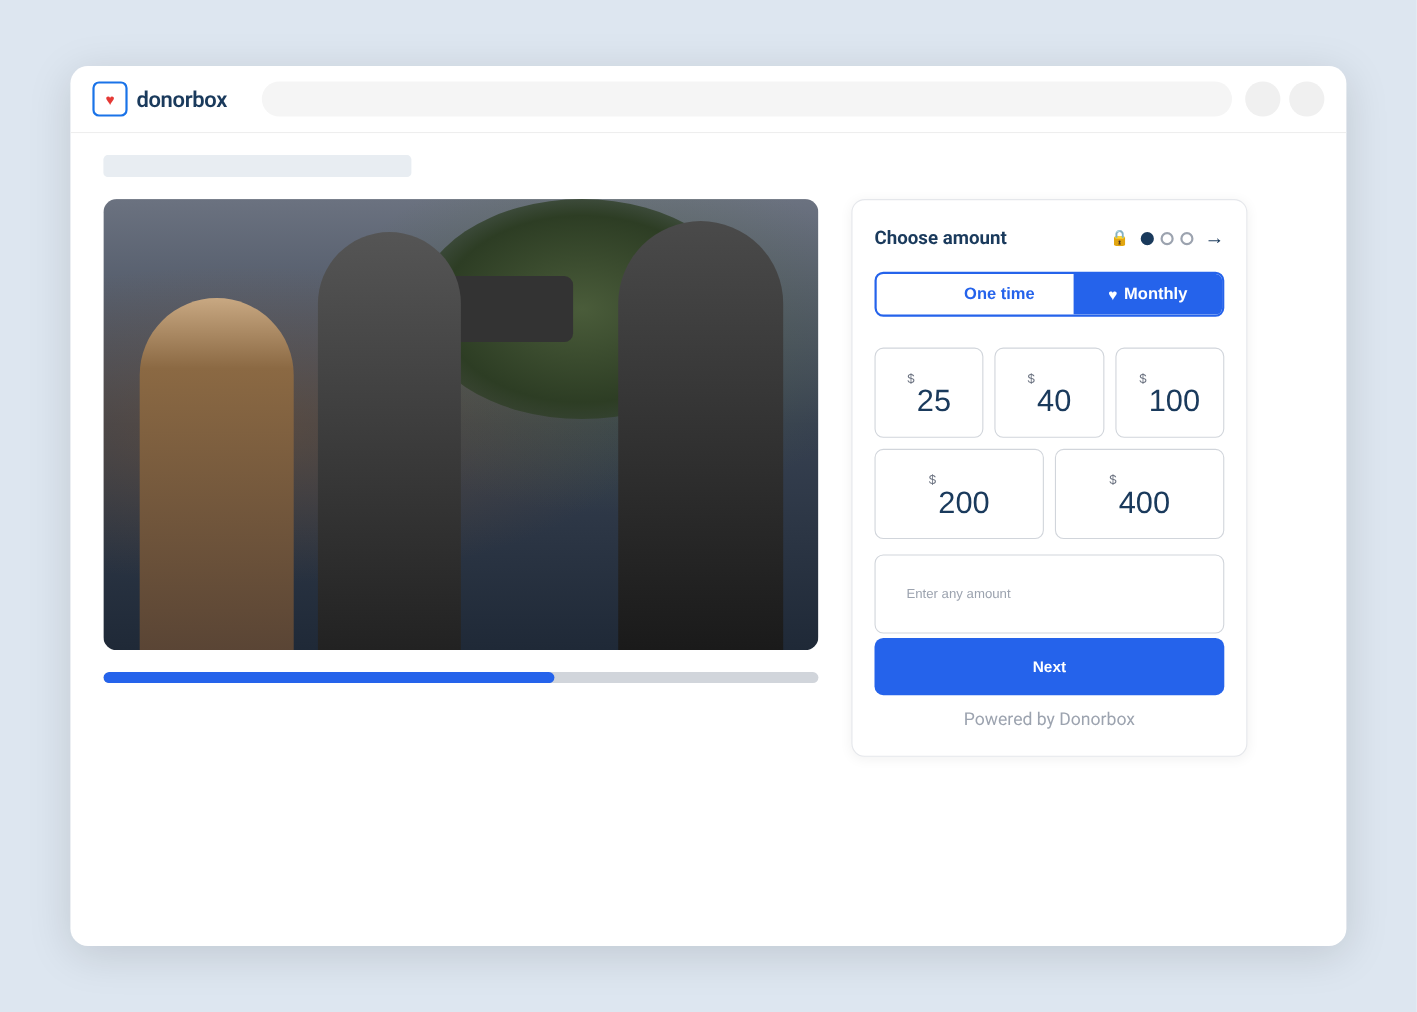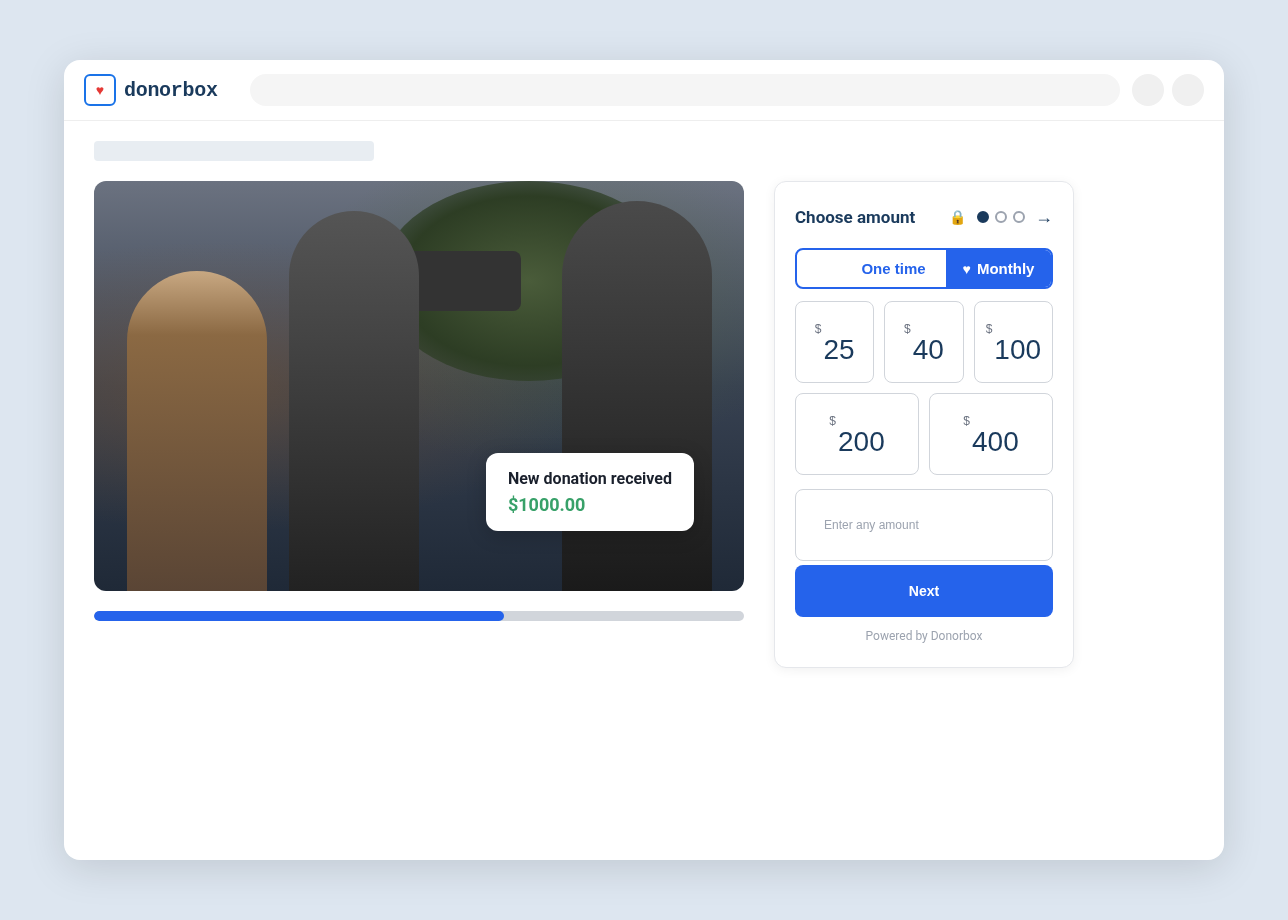--- a/index.html
+++ b/index.html
@@ -50,21 +50,20 @@
     .logo-heart {
       color: #e53935;
       font-size: 14px;
     }
 
     .logo-text {
       color: #1a3a5c;
       font-size: 20px;
       font-weight: 600;
       letter-spacing: -0.3px;
-      font-family: Liberation Mono, monospace;
     }
 
     .url-bar {
       flex: 1;
       height: 32px;
       background: #f5f5f5;
       border-radius: 16px;
       margin-left: 20px;
     }
 
@@ -248,21 +247,21 @@
 
     .raised-label {
       font-size: 14px;
       font-weight: 700;
       color: #9ca3af;
       letter-spacing: 1px;
     }
 
     
     .right-column {
-      width: 300px;
+      width: 360px;
       flex-shrink: 0;
     }
 
     .donation-panel {
       background: #fff;
       border: 1px solid #e5e7eb;
       border-radius: 12px;
       padding: 24px 20px;
       box-shadow: 0 2px 12px rgba(0,0,0,0.06);
     }
@@ -315,21 +314,21 @@
       font-weight: bold;
       margin-left: 4px;
     }
 
     
     .frequency-toggle {
       display: flex;
       border: 2px solid #2563eb;
       border-radius: 8px;
       overflow: hidden;
-      margin-bottom: 12px;
+      margin-bottom: 28px;
       padding-left: 44px;
     }
 
     .freq-btn {
       flex: 1;
       padding: 10px 0;
       text-align: center;
       font-size: 15px;
       font-weight: 600;
       cursor: pointer;
@@ -422,21 +421,21 @@
       border-radius: 8px;
       padding: 18px;
       font-size: 14px;
       font-weight: 600;
       cursor: pointer;
       margin-bottom: 12px;
     }
 
     .powered-by {
       text-align: center;
-      font-size: 12px;
+      font-size: 16px;
       color: #9ca3af;
     }
   </style>
 </head>
 <body>
 
 <div class="browser-window">
 
   <div class="browser-toolbar">
     <div class="logo-area">
@@ -464,24 +463,20 @@
             <div class="foliage-bg"></div>
 
             <div class="figures">
               <div class="figure figure-1"></div>
               <div class="camera"></div>
               <div class="figure figure-2"></div>
               <div class="figure figure-3"></div>
             </div>
           </div>
 
-          <div class="notification-popup">
-            <div class="notification-title">New donation received</div>
-            <div class="notification-amount">$1000.00</div>
-          </div>
         </div>
 
         <div class="progress-section">
           <div class="progress-bar-track">
             <div class="progress-bar-fill" style="width: 63%"></div>
           </div>
         </div>
       </div>
 
       <div class="right-column">

